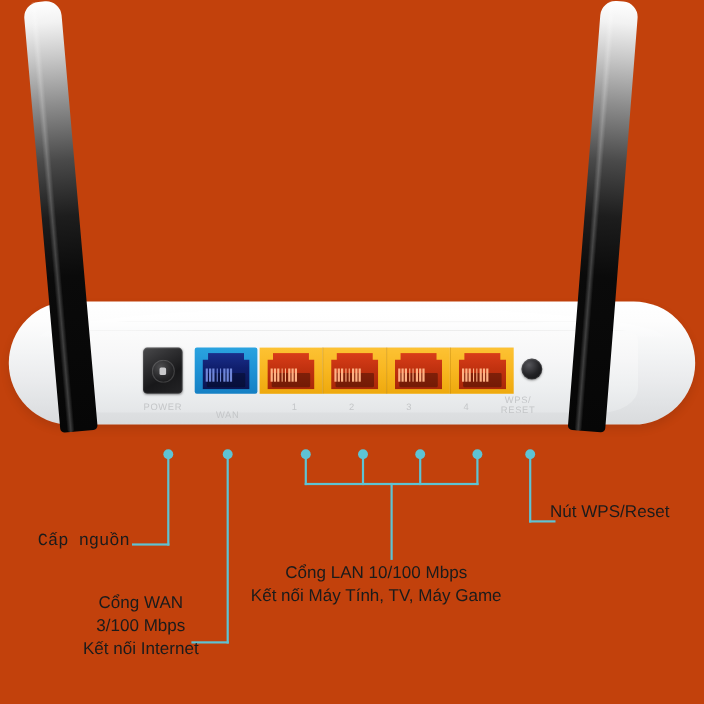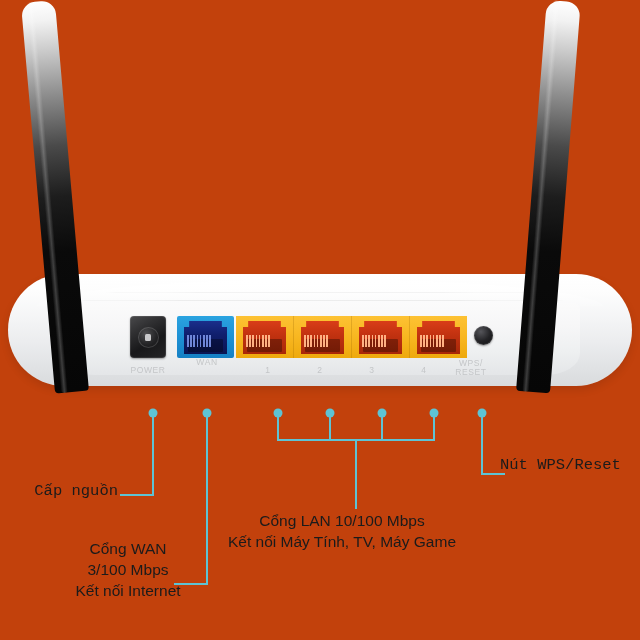--- a/index.html
+++ b/index.html
@@ -290,21 +290,21 @@
   .label {
     position: absolute;
     color: #1b1b1b;
     font-size: 15.5px;
     line-height: 21px;
     white-space: pre-line;
     z-index: 9;
   }
   .label.center { text-align: center; transform: translateX(-50%); }
   .label.right  { text-align: right; font-family: Liberation Mono, monospace; }
-  .label.left   { text-align: left; font-family: Liberation Mono, monospace; }
+  .label.left   { text-align: left; }
 </style>
 </head>
 <body>
 
 <div id="stage">
 
   <div id="device">
 
     <div class="shell">
       <div class="shell-hi"></div>
@@ -386,21 +386,21 @@
             <i></i>
             <i></i>
         </div>
       </div>
 
     </div>
 
     <div class="wps-btn"></div>
 
     <div class="silk" style="left:126px; top:104px; width:44px;">POWER</div>
-    <div class="silk" style="left:185px; top:96px; width:44px;">WAN</div>
+    <div class="silk" style="left:185px; top:111px; width:44px;">WAN</div>
     <div class="silk" style="left:258px; top:104px; width:20px;">1</div>
     <div class="silk" style="left:310px; top:104px; width:20px;">2</div>
     <div class="silk" style="left:362px; top:104px; width:20px;">3</div>
     <div class="silk" style="left:414px; top:104px; width:20px;">4</div>
     <div class="silk" style="left:448px; top:97px; width:46px;">
       <div>WPS/</div>
       <div>RESET</div>
     </div>
 
   </div>

